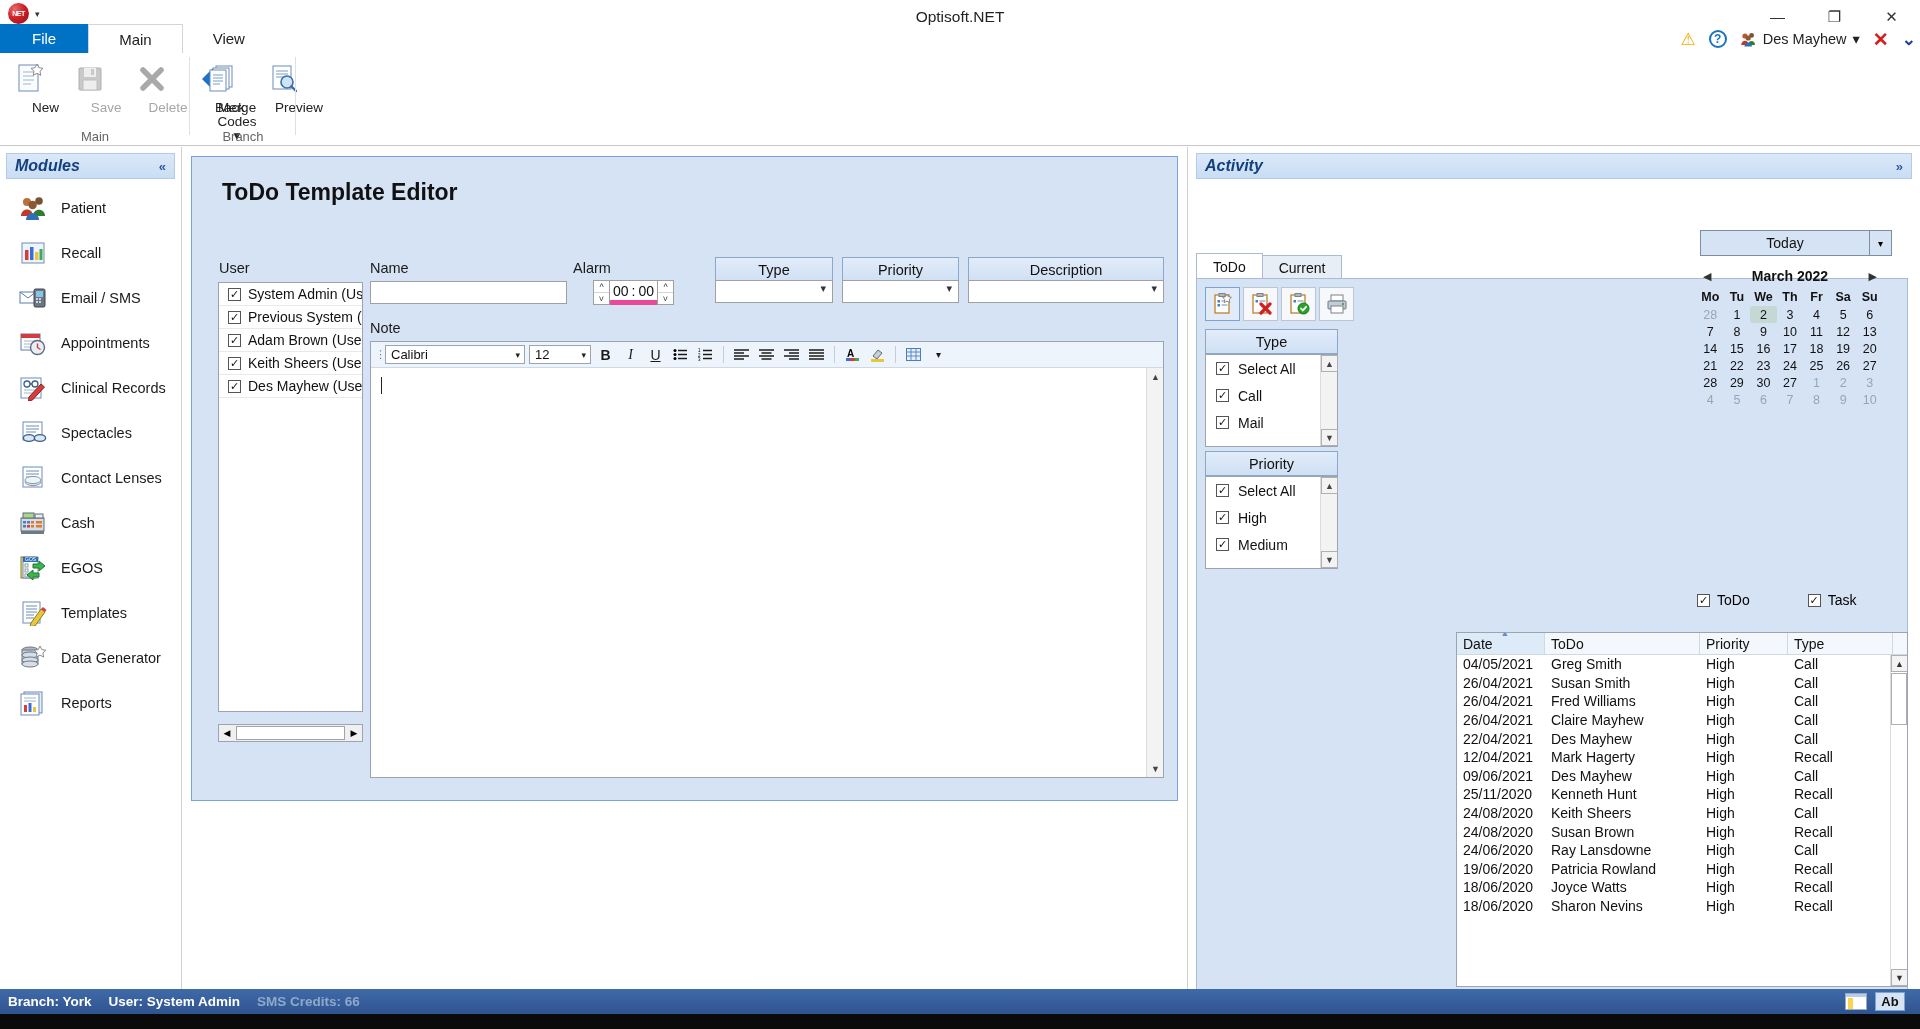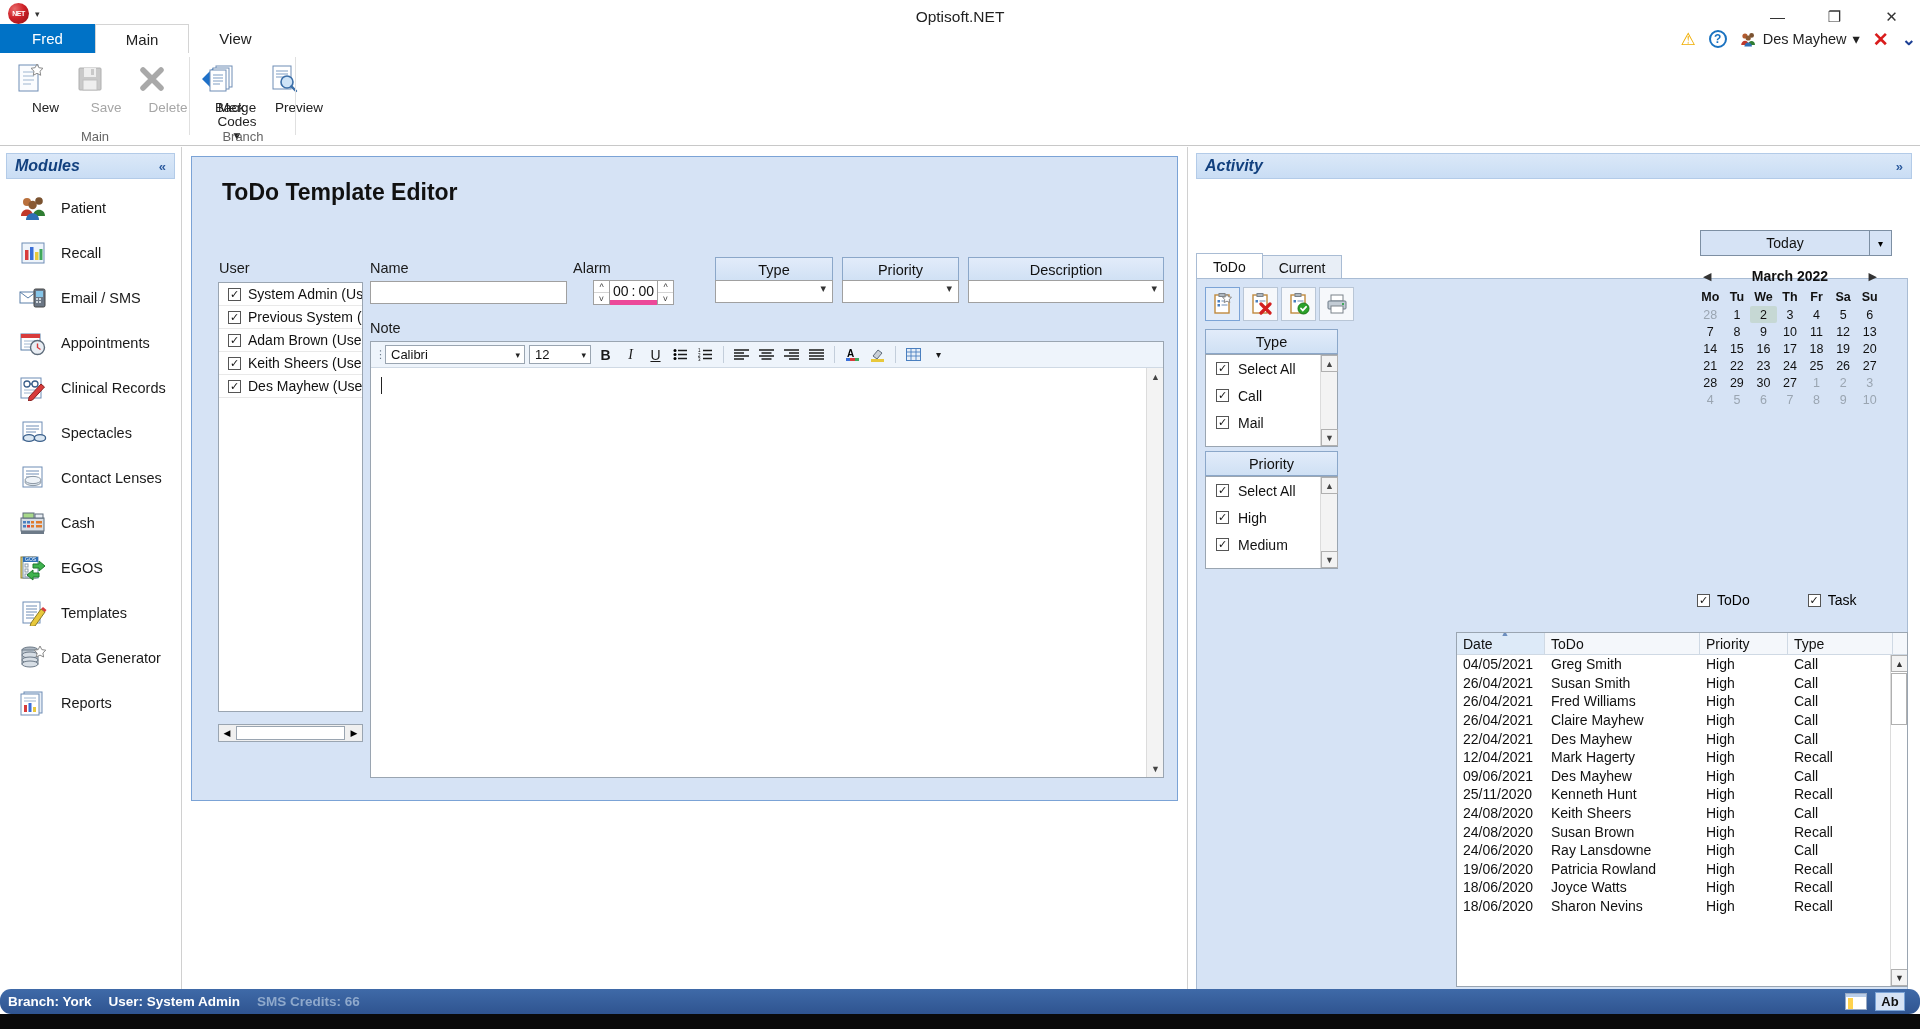--- a/index.html
+++ b/index.html
@@ -283,21 +283,21 @@
   }
   .gsb { width:17px;height:17px;display:flex;align-items:center;justify-content:center;font-size:9px;color:#333;
          border:1px solid #b0b0b0; background:#f3f3f3; }
   .gsthumb { position:absolute; top:18px; left:0; width:16px; height:52px; background:#fff; border:1px solid #b0b0b0; }
 
   
   .status {
     position:absolute; left:0; bottom:15px; width:1920px; height:25px;
     background: linear-gradient(#3f6aa8, #2f5490);
     display:flex; align-items:center; padding-left:8px; gap:17px;
-    font-size:13.5px; color:#fff; font-weight:bold;border-radius:11px;
+    font-size:13.5px; color:#fff; font-weight:bold;
   }
   .status .dim { color:#8fa9cc; }
   .status .right { margin-left:auto; display:flex; align-items:center; gap:8px; padding-right:15px; }
   .sb-page { width:22px;height:17px;background:#fff;border:1px solid #99aac4;position:relative; }
   .sb-page::before { content:""; position:absolute;left:2px;top:4px;width:5px;height:11px;background:#ffd24d; }
   .sb-page::after { content:""; position:absolute;left:0;top:0;right:0;height:3px;background:#b9cde8; }
   .sb-ab {
     width:30px;height:19px;background:#d6e3f5;border:1px solid #7ba3d6;
     font-size:13px;font-weight:bold;color:#111;display:flex;align-items:center;justify-content:center;
   }
@@ -315,21 +315,21 @@
     </div>
     <div class="win-title">Optisoft.NET</div>
     <div class="win-btns">
       <div class="win-btn">—</div>
       <div class="win-btn">❐</div>
       <div class="win-btn close">✕</div>
     </div>
   </div>
 
   <div class="ribbon-tabs">
-    <div class="rtab file">Fred</div>
+    <div class="rtab file">File</div>
     <div class="rtab active">Main</div>
     <div class="rtab">View</div>
   </div>
 
   <div class="ribbon-right">
     <span class="warn-icon">⚠</span>
     <span class="help-icon">?</span>
     <span class="user-chip">
       <svg width="17" height="15" viewBox="0 0 17 15">
         <circle cx="5" cy="4" r="2.6" fill="#b35a2e"></circle>

